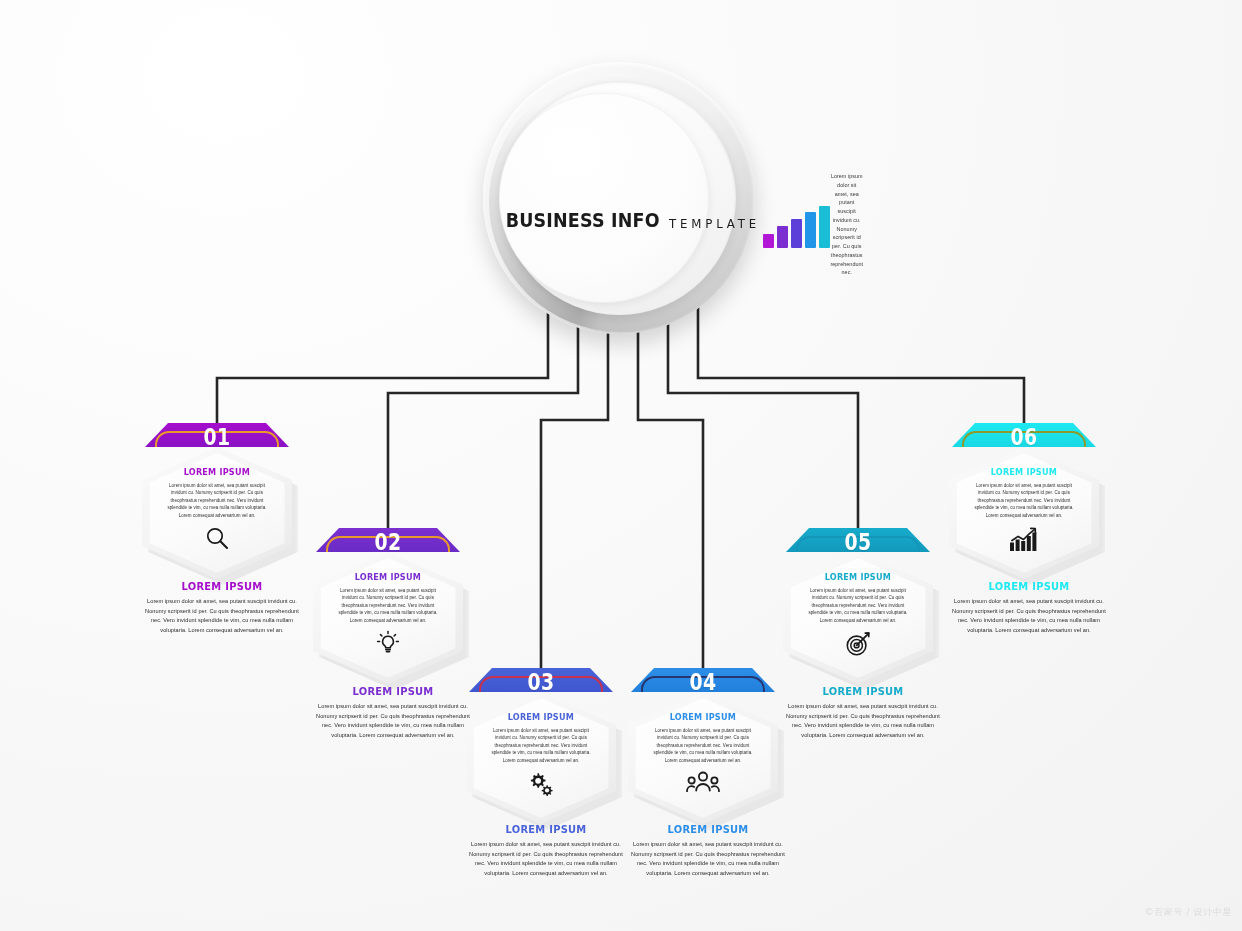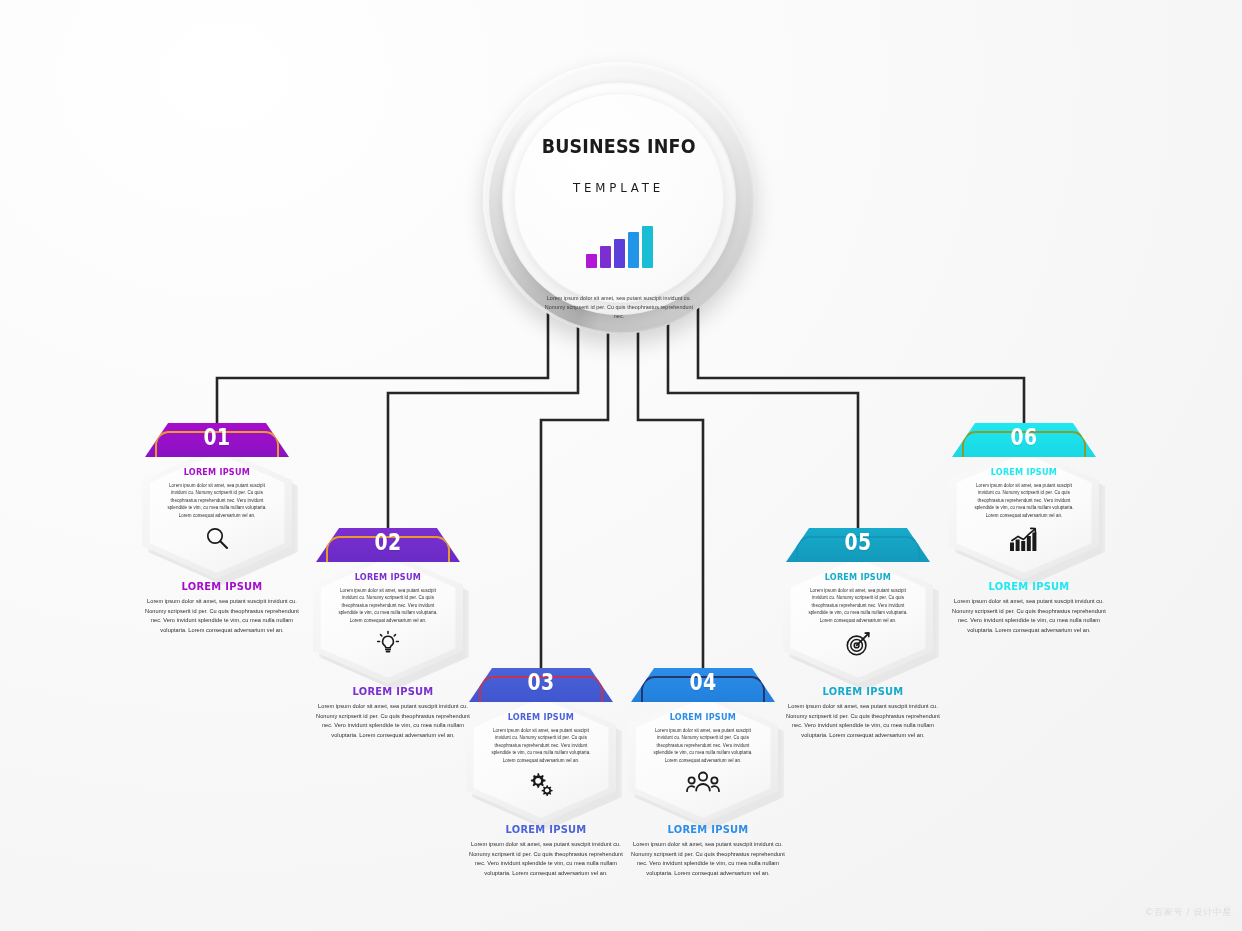--- a/index.html
+++ b/index.html
@@ -26,25 +26,25 @@
     position:absolute;left:6px;top:10px;right:4px;bottom:2px;border-radius:50%;
     background:conic-gradient(from 200deg,#9e9e9e 0deg,#cfcfcf 55deg,rgba(255,255,255,0) 120deg,rgba(255,255,255,0) 300deg,#b9b9b9 350deg,#9e9e9e 360deg);
     opacity:.75;filter:blur(.4px);
   }
   .ring-mid{
     position:absolute;left:19px;top:19px;width:234px;height:234px;border-radius:50%;
     background:linear-gradient(160deg,#ffffff 0%,#f7f7f7 55%,#ededed 100%);
     box-shadow:inset 0 1px 3px rgba(0,0,0,.10), 0 3px 10px rgba(0,0,0,.08);
   }
   .ring-inner{
-    position:absolute;left:31px;top:31px;width:210px;height:210px;border-radius:50%;
+    position:absolute;left:16px;top:31px;width:210px;height:210px;border-radius:50%;
     background:radial-gradient(circle at 35% 28%,#ffffff 0%,#fcfcfc 60%,#f4f4f4 100%);
     box-shadow:inset 0 0 0 1px rgba(0,0,0,.045), 0 2px 8px rgba(0,0,0,.07);
-    display:flex;flex-direction:column;align-items:center;justify-content:flex-start;
-    padding-top:44px;box-sizing:border-box;gap:17px;
+    display:flex;flex-direction:row;align-items:center;justify-content:flex-start;
+    padding-top:44px;box-sizing:border-box;
   }
   .ctr-title{
     font-family:"DejaVu Sans", sans-serif;
     font-weight:bold;font-size:19px;letter-spacing:.2px;color:#1b1b1b;
     line-height:1;transform:scaleX(.92);white-space:nowrap;
   }
   .ctr-sub{
     font-family:"DejaVu Sans", sans-serif;
     font-size:12.5px;letter-spacing:4.1px;color:#1b1b1b;margin-top:7px;
     transform:scaleX(.94);white-space:nowrap;
@@ -87,21 +87,21 @@
   }
   .hex-body{
     width:106px;text-align:center;color:#2e2e2e;margin-top:5px;
     font-size:4.5px;line-height:1.66;letter-spacing:.04px;
   }
   .hex-icon{margin-top:6px;}
   .hex-icon svg{display:block;}
 
   
   .band{
-    position:absolute;left:3px;top:0;width:144px;height:34px;
+    position:absolute;left:3px;top:0;width:144px;height:24px;
     clip-path:polygon(16% 0%,84% 0%,100% 100%,0% 100%);
     border-radius:6px 6px 0 0;overflow:hidden;
   }
   .band .band-arc{
     position:absolute;left:10px;top:8px;right:10px;bottom:-18px;
     border-radius:14px;border:2.6px solid;border-bottom:none;
   }
   .band-num{
     position:absolute;left:0;right:0;top:3px;text-align:center;
     font-family:"DejaVu Sans", sans-serif;

